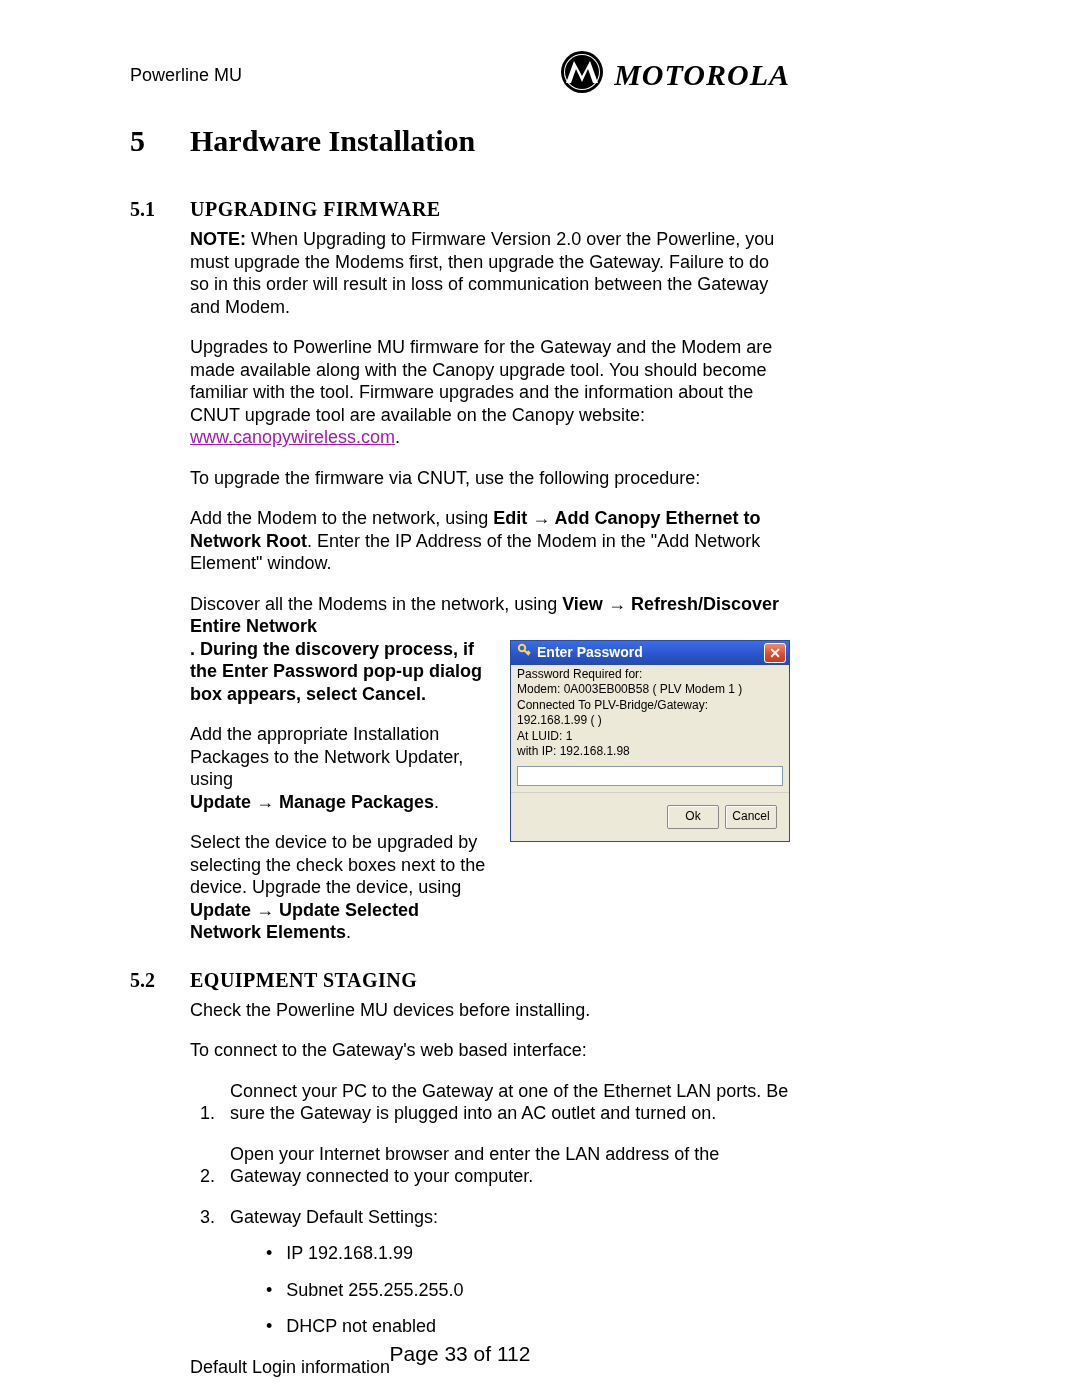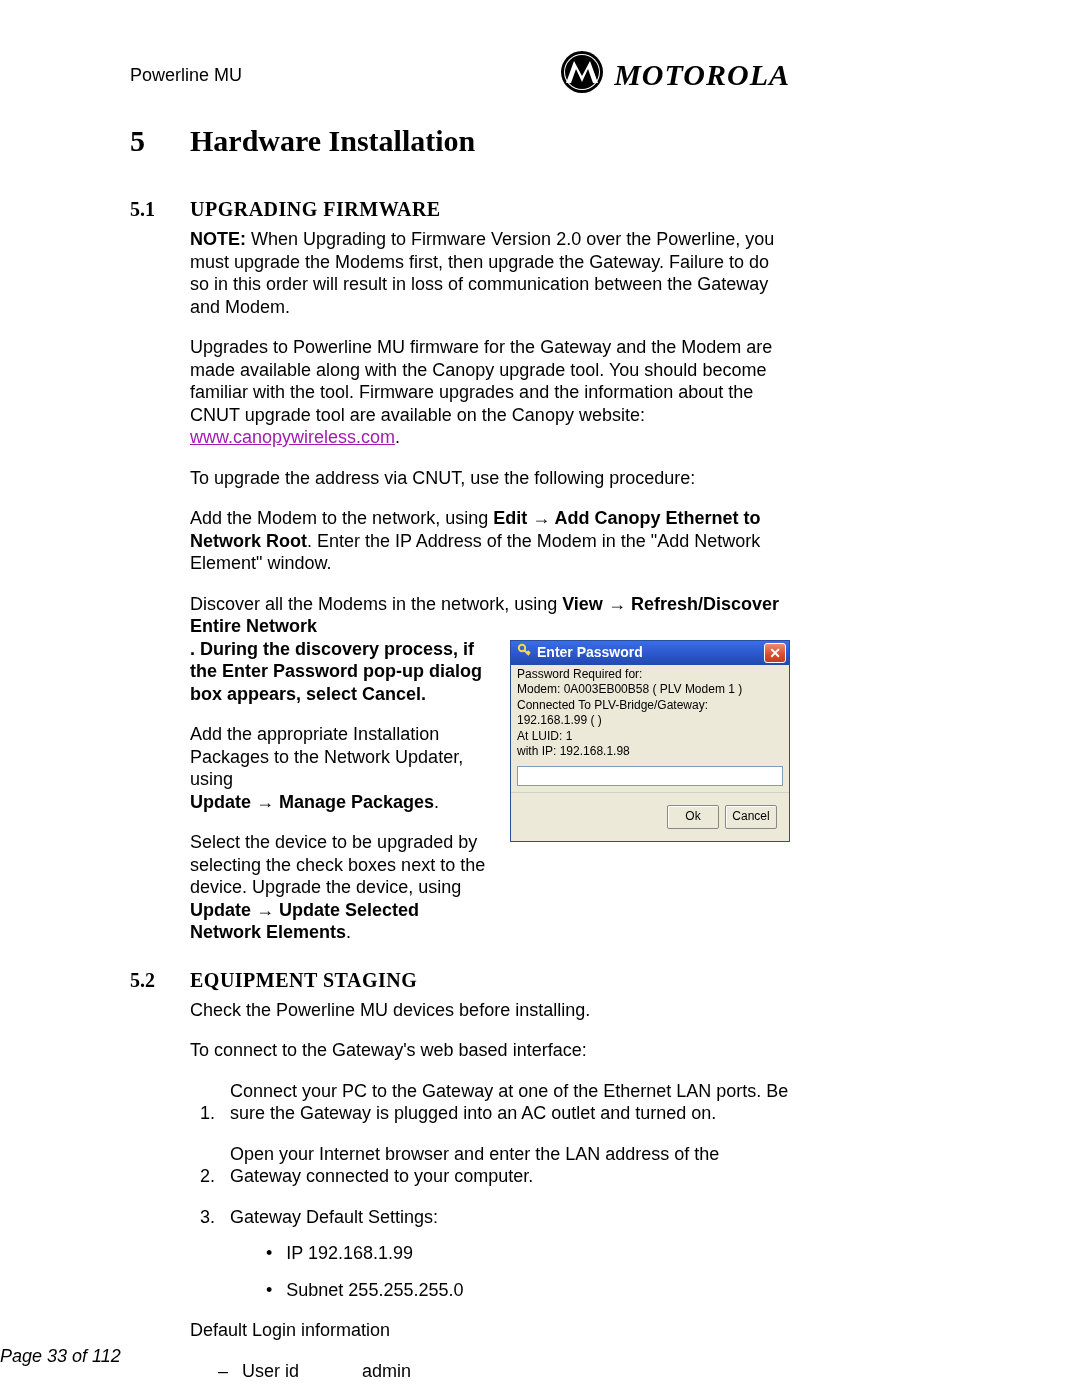--- a/index.html
+++ b/index.html
@@ -176,23 +176,22 @@
   .bullet-list li { margin-bottom: 14px; }
   .dash-list { margin: 8px 0 0 28px; padding: 0; list-style: none; }
   .dash-list li { margin-bottom: 14px; display: flex; }
   .dash-list li .dash { width: 24px; }
   .dash-list li .lbl { width: 120px; }
   .footer {
     position: absolute;
     bottom: 30px;
     left: 0;
     right: 0;
-    text-align: left;
-    font-size: 18px;
-    font-style: italic;
+    text-align: center;
+    font-size: 21px;
   }
 </style>
 </head>
 <body>
 
 <div class="page">
 
   <div class="header">
     <div class="doc-title">Powerline MU</div>
     <div class="brand">
@@ -218,21 +217,21 @@
     <div class="sec-title">UPGRADING FIRMWARE</div>
   </div>
 
   <div class="body-block">
     <div class="para">
       <span class="bold">NOTE:</span><span>  When Upgrading to Firmware Version 2.0 over the Powerline, you must upgrade the Modems first, then upgrade the Gateway.  Failure to do so in this order will result in loss of communication between the Gateway and Modem.</span>
     </div>
     <div class="para">
       <span>Upgrades to Powerline MU firmware for the Gateway and the Modem are made available along with the Canopy upgrade tool. You should become familiar with the tool. Firmware upgrades and the information about the CNUT upgrade tool are available on the Canopy website: </span><a class="link">www.canopywireless.com</a><span>.</span>
     </div>
-    <div class="para">To upgrade the address via CNUT, use the following procedure:</div>
+    <div class="para">To upgrade the firmware via CNUT, use the following procedure:</div>
     <div class="para">
       <span>Add the Modem to the network, using </span><span class="bold">Edit </span><span class="arrow">→</span><span class="bold"> Add Canopy Ethernet to Network Root</span><span>. Enter the IP Address of the Modem in the "Add Network Element" window.</span>
     </div>
 
     <div style="margin-bottom:0;">
       <span>Discover all the Modems in the network, using </span><span class="bold">View </span><span class="arrow">→</span><span class="bold"> Refresh/Discover Entire Network</span>
     </div>
 
     <div class="wrap-row">
       <div class="wrap-text">
@@ -290,20 +289,21 @@
     <div class="para">To connect to the Gateway's web based interface:</div>
 
     <ol class="num-list">
       <li><span style="margin-left:10px; display:inline-block;">Connect your PC to the Gateway at one of the Ethernet LAN ports. Be sure the Gateway is plugged into an AC outlet and turned on.</span></li>
       <li><span style="margin-left:10px; display:inline-block;">Open your Internet browser and enter the LAN address of the Gateway connected to your computer.</span></li>
       <li>
         <span style="margin-left:10px;">Gateway Default Settings:</span>
         <ul class="bullet-list">
           <li><span>IP 192.168.1.99</span></li>
           <li><span>Subnet 255.255.255.0</span></li>
+          <li><span>DHCP not enabled</span></li>
         </ul>
       </li>
     </ol>
 
     <div class="para">Default Login information</div>
     <ul class="dash-list">
       <li>
         <span class="dash">–</span>
         <span class="lbl">User id</span>
         <span>admin</span>

